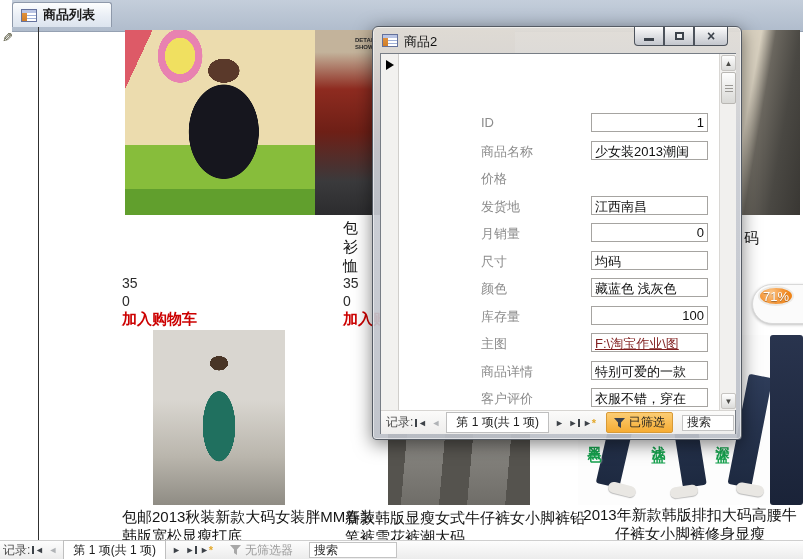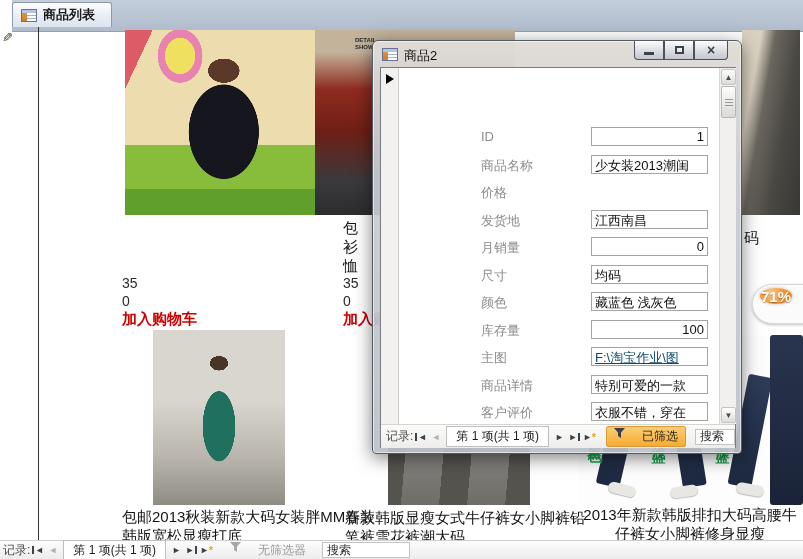--- a/index.html
+++ b/index.html
@@ -46,25 +46,25 @@
   
   .ptitle{position:absolute;font-size:15px;line-height:19px;color:#141414}
   .pnum{position:absolute;font-size:14px;color:#2b2b2b}
   .pcart{position:absolute;font-size:15px;font-weight:bold;color:#cc0000;cursor:pointer}
   .pline{font-size:15px;line-height:19px;color:#141414}
 
   
   .badge-pill{position:absolute;left:752px;top:284px;width:60px;height:40px;background:#fbfbfb;border:1px solid #d9d9d9;border-radius:20px 0 0 20px;box-shadow:0 1px 3px rgba(0,0,0,.25)}
   .badge{position:absolute;left:758px;top:286px;width:36px;height:20px;border-radius:50%;
       background:radial-gradient(circle at 35% 30%,#fbc689,#f59a3e 45%,#ef8418 80%);
-      border:2px solid #eceae6;color:#fff;font-size:15px;font-weight:bold;display:flex;align-items:center;justify-content:center;
+      border:2px solid #eceae6;color:#fff;font-size:13px;font-weight:normal;display:flex;align-items:center;justify-content:center;
       text-shadow:0 1px 1px rgba(0,0,0,.35)}
 
   
-  .dialog{position:absolute;left:372px;top:40px;width:370px;height:414px;border-radius:6px 6px 4px 4px;
+  .dialog{position:absolute;left:372px;top:26px;width:370px;height:414px;border-radius:6px 6px 4px 4px;
       background:linear-gradient(180deg,rgba(224,220,214,.96),rgba(201,204,211,.93) 30%,rgba(188,192,200,.93));
       border:1px solid #555b64;box-shadow:0 4px 18px rgba(0,0,0,.5), inset 0 0 0 1px rgba(255,255,255,.55)}
   .dlg-icon{position:absolute;left:9px;top:7px}
   .dlg-title{position:absolute;left:31px;top:6px;font-size:13px;color:#111}
   .winbtns{position:absolute;right:13px;top:0;display:flex}
   .winbtn{width:30px;height:19px;border:1px solid #4d535c;border-top:none;display:flex;align-items:center;justify-content:center;
       background:linear-gradient(180deg,rgba(255,255,255,.92),rgba(226,229,236,.72) 45%,rgba(181,187,199,.66));box-shadow:inset 0 1px 0 rgba(255,255,255,.8)}
   .winbtn.min{border-radius:0 0 0 4px}
   .winbtn.close{width:34px;border-radius:0 0 4px 0}
   .minbar{width:10px;height:3px;background:#3c424b;margin-top:7px}
@@ -79,31 +79,31 @@
       font-size:8px;color:#4a4a46;display:flex;align-items:center;justify-content:center}
   .sb-up{top:1px}.sb-down{bottom:1px}
   .sb-thumb{position:absolute;left:1px;top:18px;width:15px;height:32px;background:linear-gradient(#fdfdfd,#d9d9d6);border:1px solid #b9b7b3;border-radius:2px;display:flex;align-items:center;justify-content:center}
   .sb-grip{width:8px;height:7px;background:repeating-linear-gradient(180deg,#9a9894 0 1px,rgba(0,0,0,0) 1px 3px)}
 
   .frow{position:absolute;left:18px;width:332px;height:19px}
   .flabel{position:absolute;left:82px;top:2px;font-size:13px;color:#8c8c8c;white-space:nowrap}
   .fval{position:absolute;left:192px;top:0;width:117px;height:19px;border:1px solid #a6a4a1;background:#fff;
       font-size:13px;padding:1px 3px;color:#0f0f0f;white-space:nowrap;overflow:hidden}
   .fval.r{text-align:right}
-  .fval.link{color:#0c4a6e;text-decoration:underline;cursor:pointer}
+  .fval.link{color:#7f1d1d;text-decoration:underline;cursor:pointer}
 
   
   .recnav{display:flex;align-items:center;font-size:12px;color:#333;white-space:nowrap}
   .rn-label{color:#4a4a4a}
   .rn-btn{min-width:15px;text-align:center;font-size:9px;color:#3d4248;cursor:pointer;display:flex;align-items:center;justify-content:center;gap:1px}
   .rn-btn.dim{color:#b0b3b6}
   .vbar{display:inline-block;width:2px;height:8px;background:currentColor}
   .star{font-style:normal;color:#e3a82a;font-weight:bold;font-size:11px;margin-left:-1px}
   .rn-pos{background:#fff;border:1px solid #bfbfbf;padding:1px 9px;margin:0 3px;font-size:12px;color:#1c1c1c}
-  .rn-filter{display:flex;gap:17px;padding:1px 7px;margin-left:9px;cursor:pointer}
+  .rn-filter{display:flex;align-items:center;gap:4px;padding:1px 7px;margin-left:9px;cursor:pointer}
   .rn-filter.on{background:linear-gradient(#fccd74,#f6ac33);border:1px solid #d89a36;border-radius:2px;color:#1c1c1c}
   .rn-filter.off{color:#9b9b9b}
   .rn-search{width:88px;height:16px;background:#fff;border:1px solid #c4c4c4;margin-left:9px;padding:0 4px;display:flex;align-items:center;color:#2f2f2f;cursor:text}
   .dlg-nav{position:absolute;left:0;top:356px;width:354px;height:24px;background:linear-gradient(#fbfbfa,#eeedec);border-top:1px solid #d7d5d2;padding-left:5px}
   .dlg-nav .rn-search{width:52px}
   #main-nav{position:absolute;left:0;top:540px;width:803px;height:19px;background:linear-gradient(#fdfdfd,#ececec);border-top:1px solid #cfcfcf;padding-left:3px;z-index:4}
   .dialog{z-index:10}
   .badge-pill,.badge{z-index:12}
 </style>
 </head>

